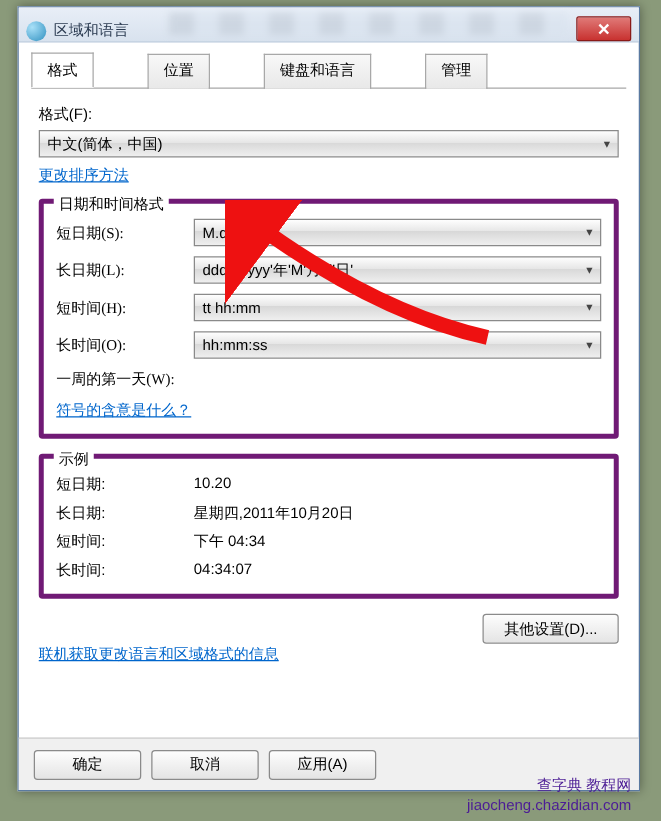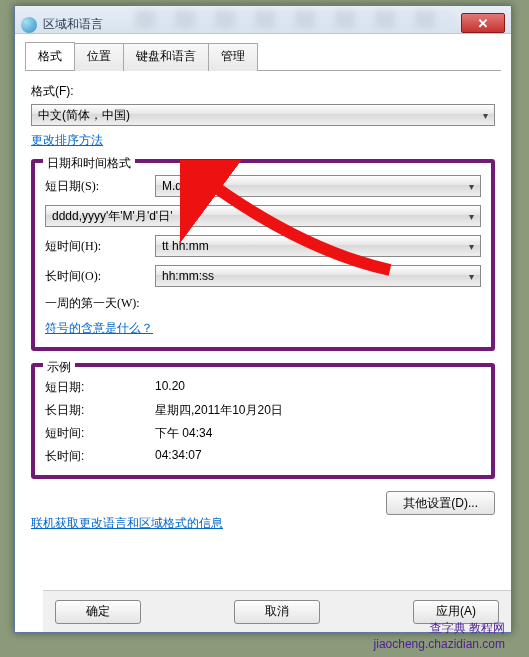--- a/index.html
+++ b/index.html
@@ -50,20 +50,21 @@
   display: flex; align-items: center; justify-content: center;
   margin-right: 2px;
 }
 .content {
   padding: 8px 10px;
 }
 .tabstrip {
   display: flex;
   border-bottom: 1px solid #a8a8a8;
   margin-bottom: 12px;
+  gap: 44px;
 }
 .tab {
   padding: 4px 12px;
   border: 1px solid #a8a8a8;
   border-bottom: none;
   background: linear-gradient(to bottom,#f8f8f8,#e8e8e8);
   margin-right: -1px;
   position: relative;
   top: 1px;
   cursor: default;
@@ -113,22 +114,22 @@
   background: linear-gradient(to bottom,#fdfdfd,#e4e4e4);
   border: 1px solid #8a8a8a; border-radius: 3px;
   font-size: 12px; font-family: inherit;
 }
 .right-btn { float: right; margin-top: 0; }
 .footer-link { clear: both; margin: 12px 0 0; }
 .dlg-buttons {
   position: absolute; left: 0; right: 0; bottom: 0;
   height: 42px; border-top: 1px solid #ccc;
   background: #f0f0f0;
-  display: flex; justify-content: space-between; align-items: center;
-  padding: 0 12px; gap: 8px; margin-left: 28px;
+  display: flex; justify-content: flex-start; align-items: center;
+  padding: 0 12px; gap: 8px;
 }
 .dlg-buttons .btn { width: 86px; }
 .arrow {
   position: absolute; left: 180px; top: 160px; width: 220px; height: 120px;
   pointer-events: none;
 }
 .watermark {
   position: absolute; right: 24px; bottom: 6px;
   font-size: 12px; color: #4c1d95;
 }
@@ -164,20 +165,21 @@
       <div class="group">
         <div class="group-title">日期和时间格式</div>
 
         <div class="row">
           <div class="row-lbl">短日期(S):</div>
           <div class="dropdown">
             <span>M.d</span>
           </div>
         </div>
         <div class="row">
+          <div class="row-lbl">长日期(L):</div>
           <div class="dropdown">
             <span>dddd,yyyy'年'M'月'd'日'</span>
           </div>
         </div>
         <div class="row">
           <div class="row-lbl">短时间(H):</div>
           <div class="dropdown">
             <span>tt hh:mm</span>
           </div>
         </div>

